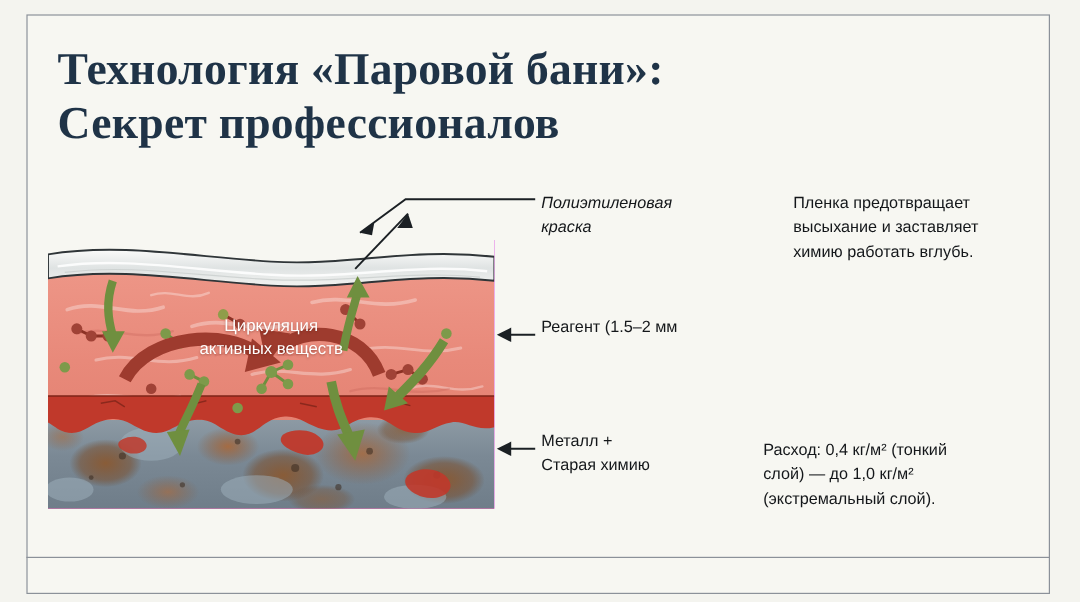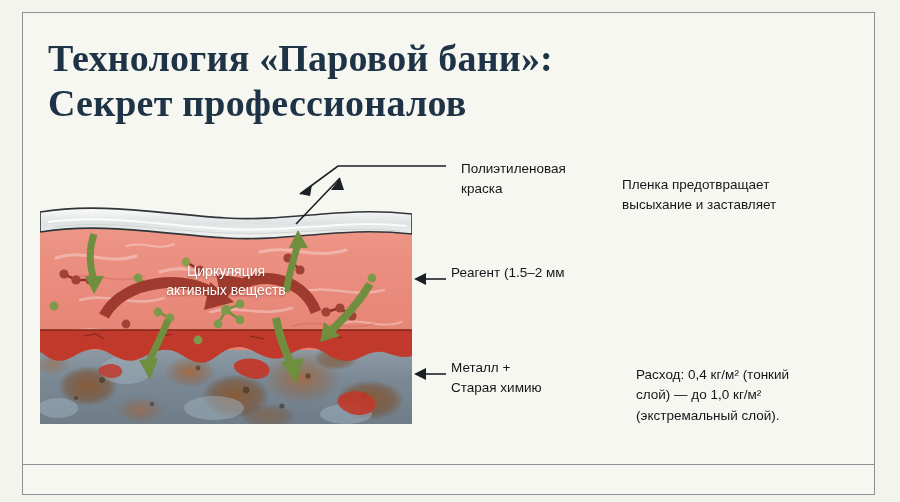--- a/index.html
+++ b/index.html
@@ -68,42 +68,42 @@
 
   
   .callout {
     position: absolute;
     font-size: 13.5px;
     line-height: 1.45;
     color: #14171a;
     font-family: "Liberation Sans", sans-serif;
   }
   .callout span { display: block; white-space: nowrap; }
-  .callout-film  { left: 461px; top: 159px; }
+  .callout-film  { left: 451px; top: 159px; font-style: italic; }
   .callout-reagent { left: 451px; top: 263px; }
   .callout-metal { left: 451px; top: 358px; }
 
   
   .leaders {
     position: absolute;
     left: 0; top: 0;
     width: 900px; height: 502px;
     pointer-events: none;
   }
 
   
   .note {
     position: absolute;
     font-size: 13.5px;
     line-height: 1.5;
     color: #14171a;
     font-family: "Liberation Sans", sans-serif;
   }
   .note span { display: block; white-space: nowrap; }
-  .note-top { left: 622px; top: 159px; margin-top: 16px; }
+  .note-top { left: 661px; top: 159px; }
   .note-bottom { left: 636px; top: 365px; }
 
   
   .diagram-caption {
     position: absolute;
     left: 0;
     top: 62px;
     width: 372px;
     text-align: center;
     color: #ffffff;
@@ -353,20 +353,21 @@
   </div>
 
   <div class="callout callout-metal">
     <span>Металл +</span>
     <span>Старая химию</span>
   </div>
 
   <div class="note note-top">
     <span>Пленка предотвращает</span>
     <span>высыхание и заставляет</span>
+    <span>химию работать вглубь.</span>
   </div>
 
   <div class="note note-bottom">
     <span>Расход: 0,4 кг/м² (тонкий</span>
     <span>слой) — до 1,0 кг/м²</span>
     <span>(экстремальный слой).</span>
   </div>
 
 </div>
 

